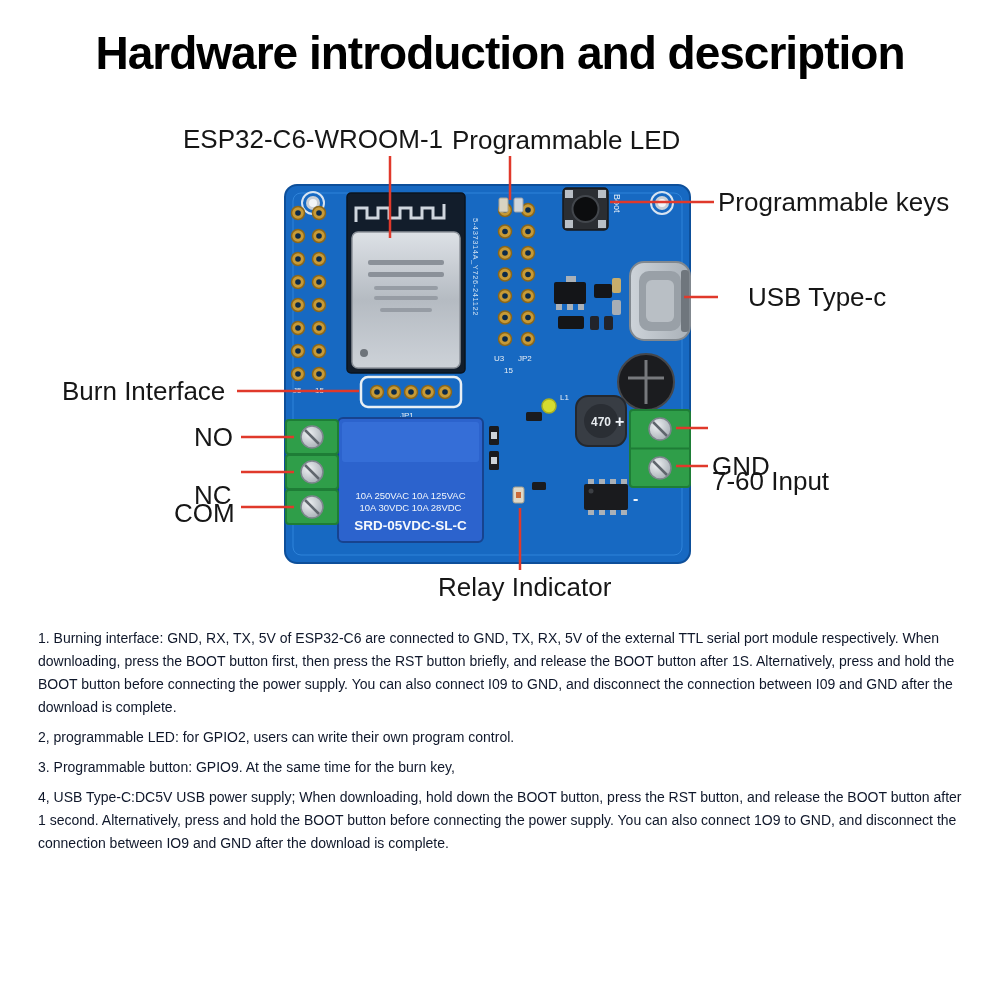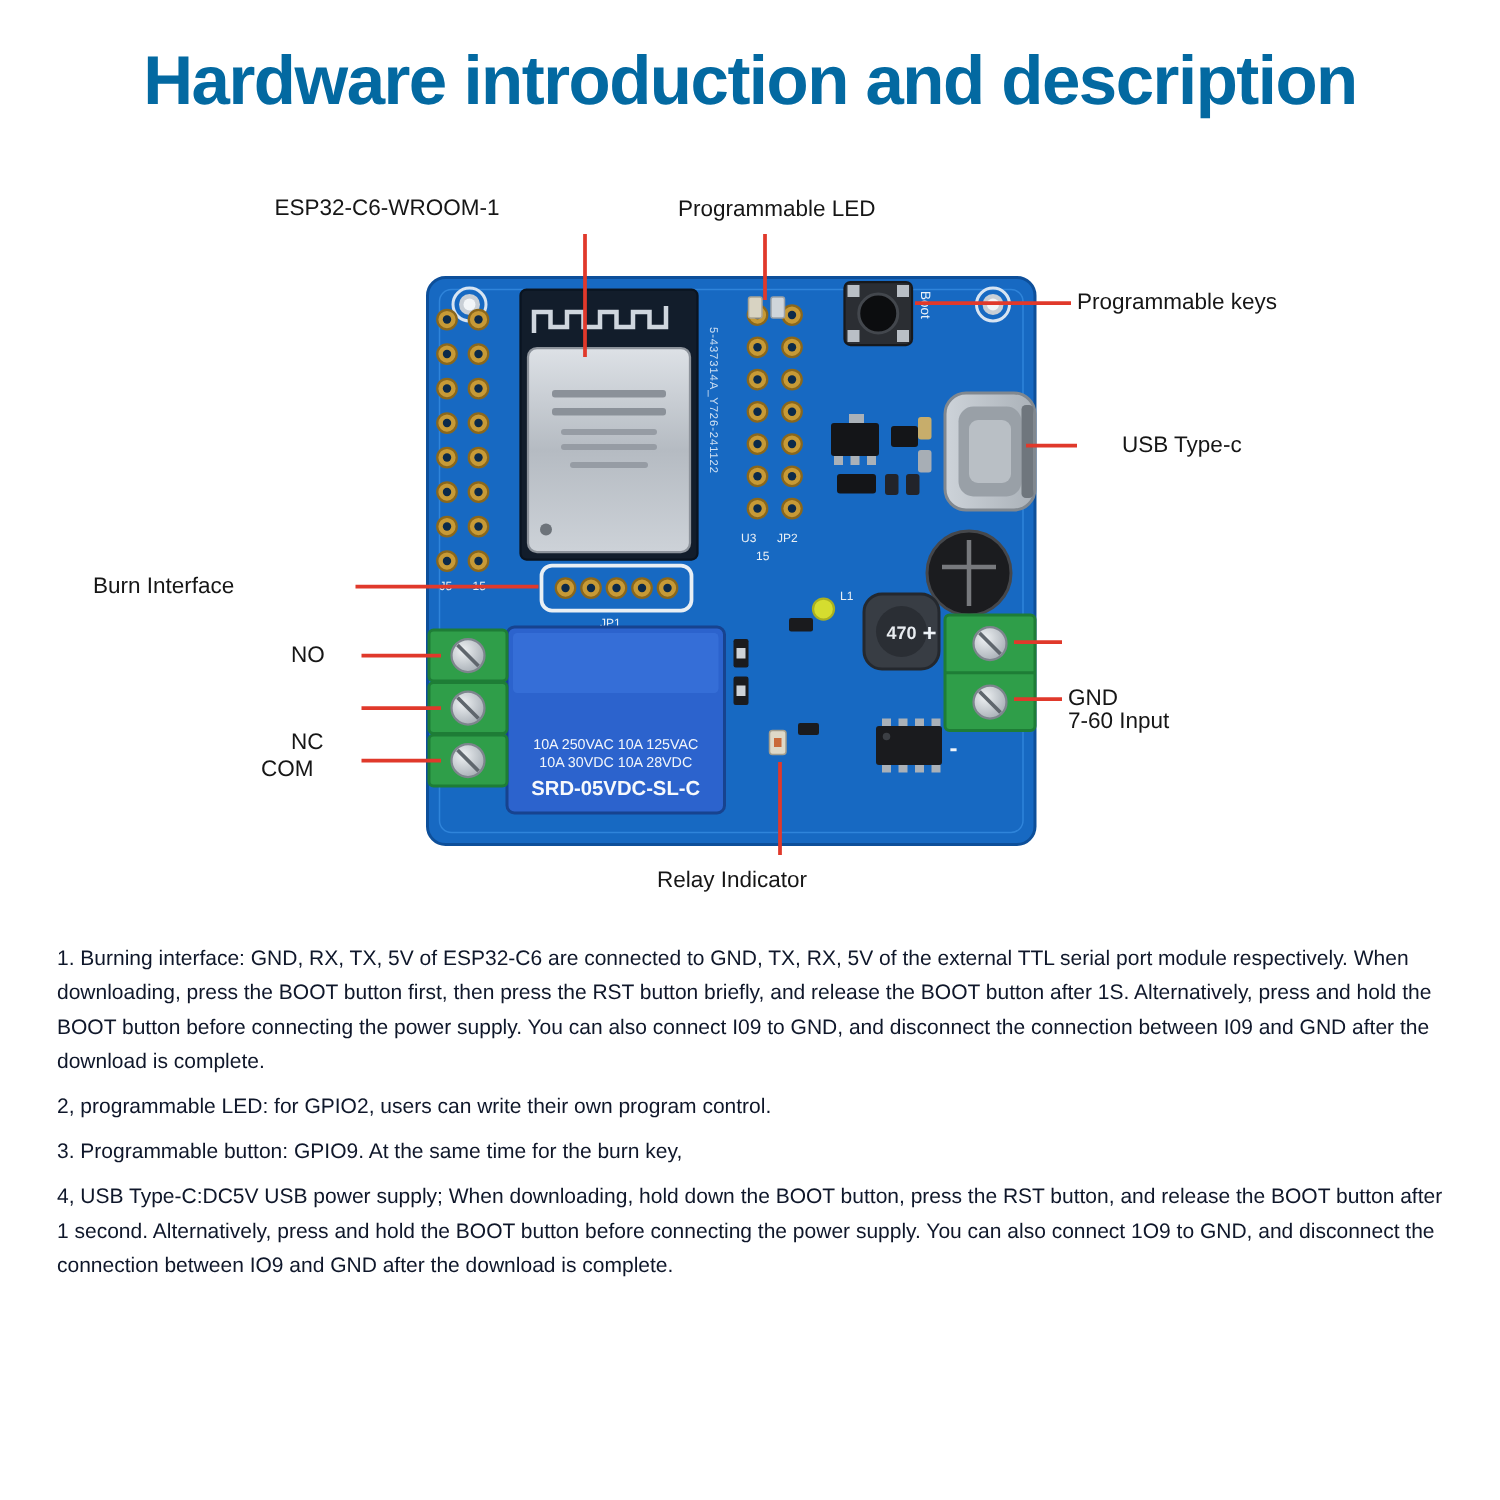--- a/index.html
+++ b/index.html
@@ -1,25 +1,25 @@
 <!DOCTYPE html>
 <html><head>
 <meta charset="utf-8">
 <style>
   * { margin:0; padding:0; box-sizing:border-box; }
   html,body { width:1000px; height:1000px; background:#ffffff; overflow:hidden;
     font-family:"Liberation Sans", sans-serif; position:relative; }
   .title {
     height:110px; padding-top:26px; text-align:center;
-    font-size:46px; font-weight:bold; color:#0369a1; letter-spacing:-1px;
+    font-size:46px; font-weight:bold; color:#000000; letter-spacing:-1px;
   }
   .figure { position:relative; width:1000px; height:505px; }
   .figure svg { position:absolute; left:0; top:0; }
   .callout {
-    position:absolute; font-size:15px; color:#161616; white-space:nowrap;
+    position:absolute; font-size:26px; color:#161616; white-space:nowrap;
     line-height:26px;
   }
   .desc { padding:12px 28px 0 38px; }
   .desc p { font-size:14px; line-height:1.64; color:#0f172a; margin-bottom:7px; }
 </style>
 </head>
 <body>
 
 <div class="title">Hardware introduction and description</div>
 

